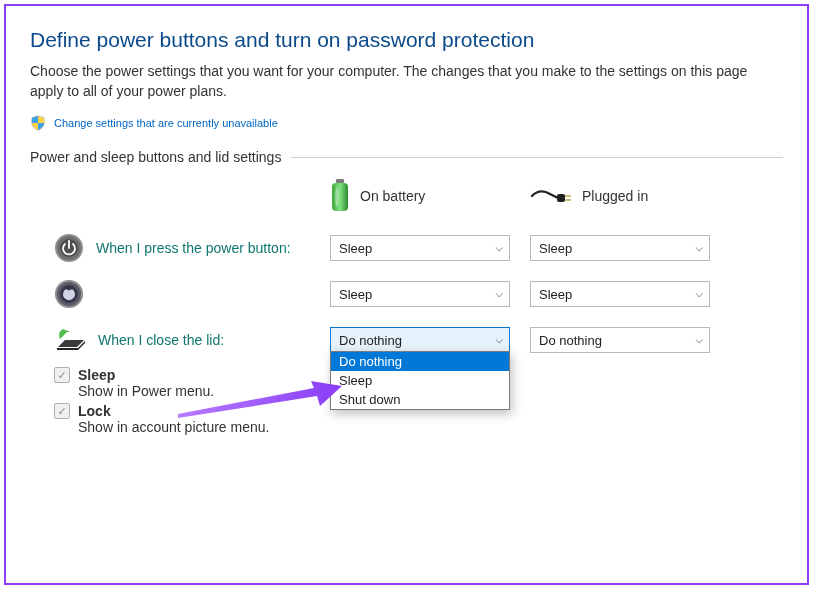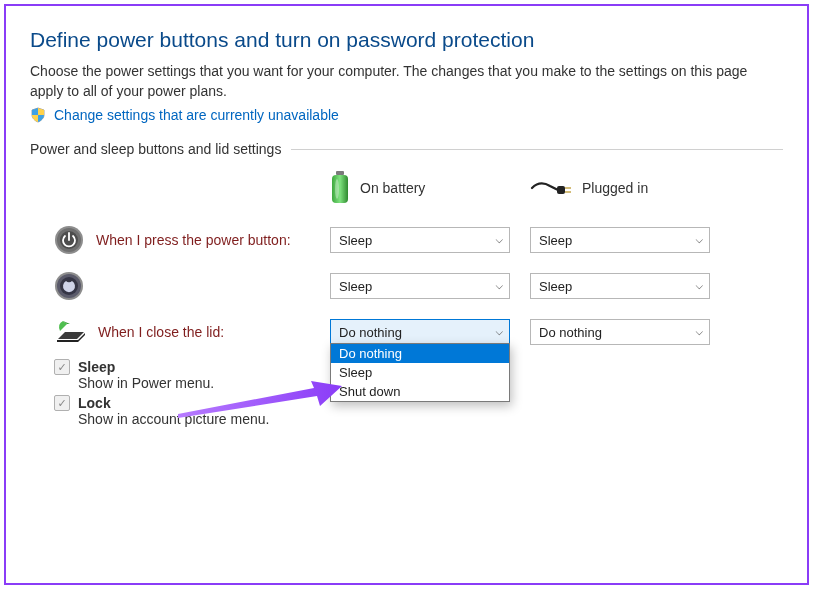--- a/index.html
+++ b/index.html
@@ -25,37 +25,37 @@
   }
 
   h1.page-title {
     margin: 0 0 10px 0;
     font-size: 21px;
     font-weight: 400;
     color: #0a4a8a;
   }
 
   .description {
-    margin: 0 0 6px 0;
+    margin: 0 0 14px 0;
     line-height: 1.4;
     max-width: 720px;
   }
 
   .change-link-row {
     display: flex;
     align-items: center;
     gap: 8px;
     margin-bottom: 18px;
   }
 
   .shield-icon svg { display: block; }
 
   .change-link {
     color: #0066c0;
-    font-size: 14px;
+    font-size: 11px;
   }
 
   
   .section-header {
     display: flex;
     align-items: center;
     gap: 10px;
     margin: 8px 0 10px 0;
   }
   .section-header .label { white-space: nowrap; color: #333; }
@@ -79,21 +79,21 @@
   }
   .col-header .hdr-text { color: #333; }
 
   .row-label {
     display: flex;
     align-items: center;
     gap: 12px;
     height: 30px;
     padding-left: 24px;
   }
-  .row-label .row-text { color: #7f1d1d; }
+  .row-label .row-text { color: #0f766e; }
 
   .cell { display: flex; align-items: center; }
 
   .combo {
     width: 180px;
     height: 26px;
     border: 1px solid #b7b7b7;
     background: #fff;
     display: flex;
     align-items: center;

